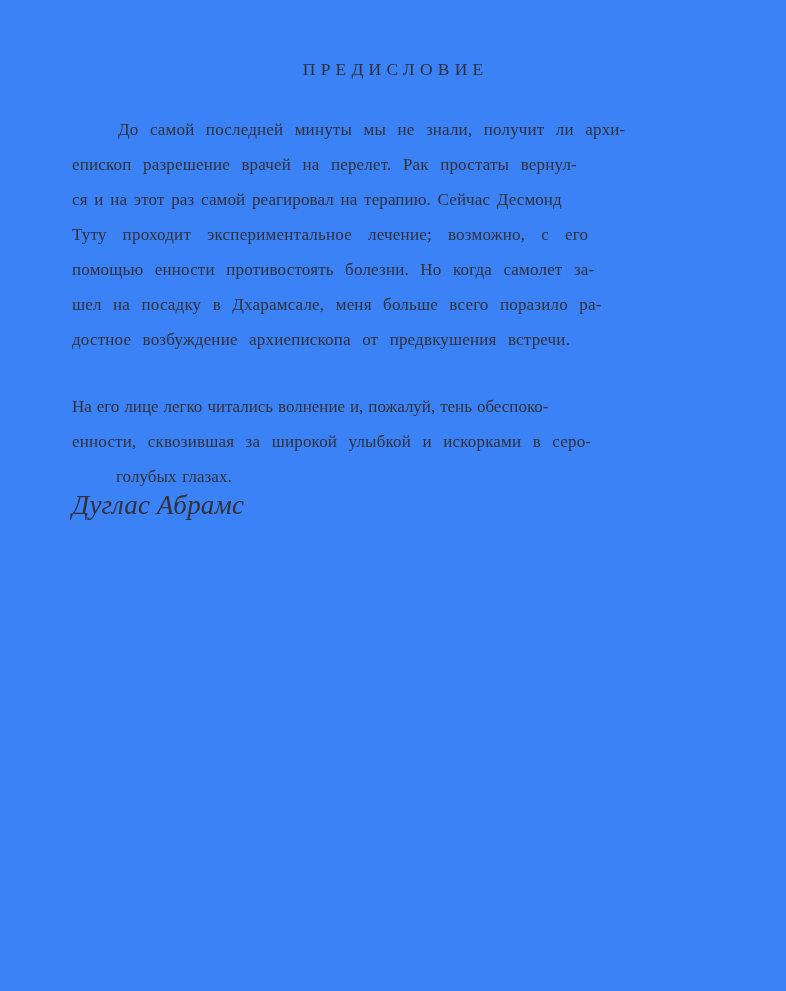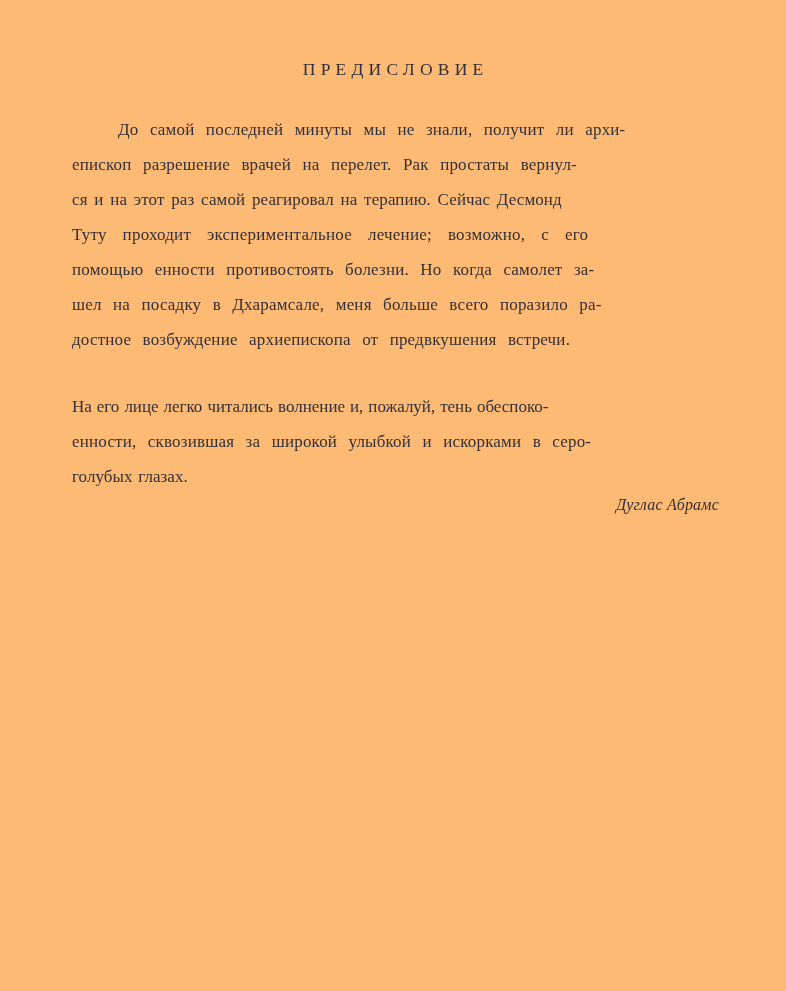--- a/index.html
+++ b/index.html
@@ -13,21 +13,21 @@
     background: #ffffff;
     font-family: "Liberation Serif", "DejaVu Serif", serif;
     color: #322f37;
     overflow: hidden;
   }
 
   .page {
     position: relative;
     width: 786px;
     height: 991px;
-    background: #fdba74;
+    background: #3b82f6;
     box-sizing: border-box;
   }
 
   
   .chapter-heading {
     position: absolute;
     top: 59px;
     left: 0;
     width: 786px;
     text-align: center;
@@ -58,31 +58,31 @@
   }
 
   
   .body-line.indent {
     text-indent: 46px;
   }
   .body-line.wide   { letter-spacing: 0.18px; word-spacing: 7.0px; }
   .body-line.wider  { letter-spacing: 0.22px; word-spacing: 11.5px; }
   .body-line.normal { letter-spacing: 0.10px; word-spacing: 2.4px; }
   .body-line.tight  { letter-spacing: -0.02px; word-spacing: 0.8px; margin-top: 32px; }
-  .body-line.last   { letter-spacing: 0.05px; word-spacing: 1.5px; }
+  .body-line.last   { letter-spacing: 0.05px; word-spacing: 1.5px; margin-left: 44px; }
 
   
   .signature {
     position: absolute;
     top: 489px;
     left: 72px;
     width: 647px;
-    text-align: right;
+    text-align: left;
     font-style: italic;
-    font-size: 16px;
+    font-size: 27px;
     line-height: 32px;
     color: #333039;
     font-family: "Liberation Serif", "DejaVu Serif", serif;
     letter-spacing: 0.2px;
   }
 </style>
 </head>
 <body style="background-color: rgb(255, 255, 255);">
 
 <div class="page">

